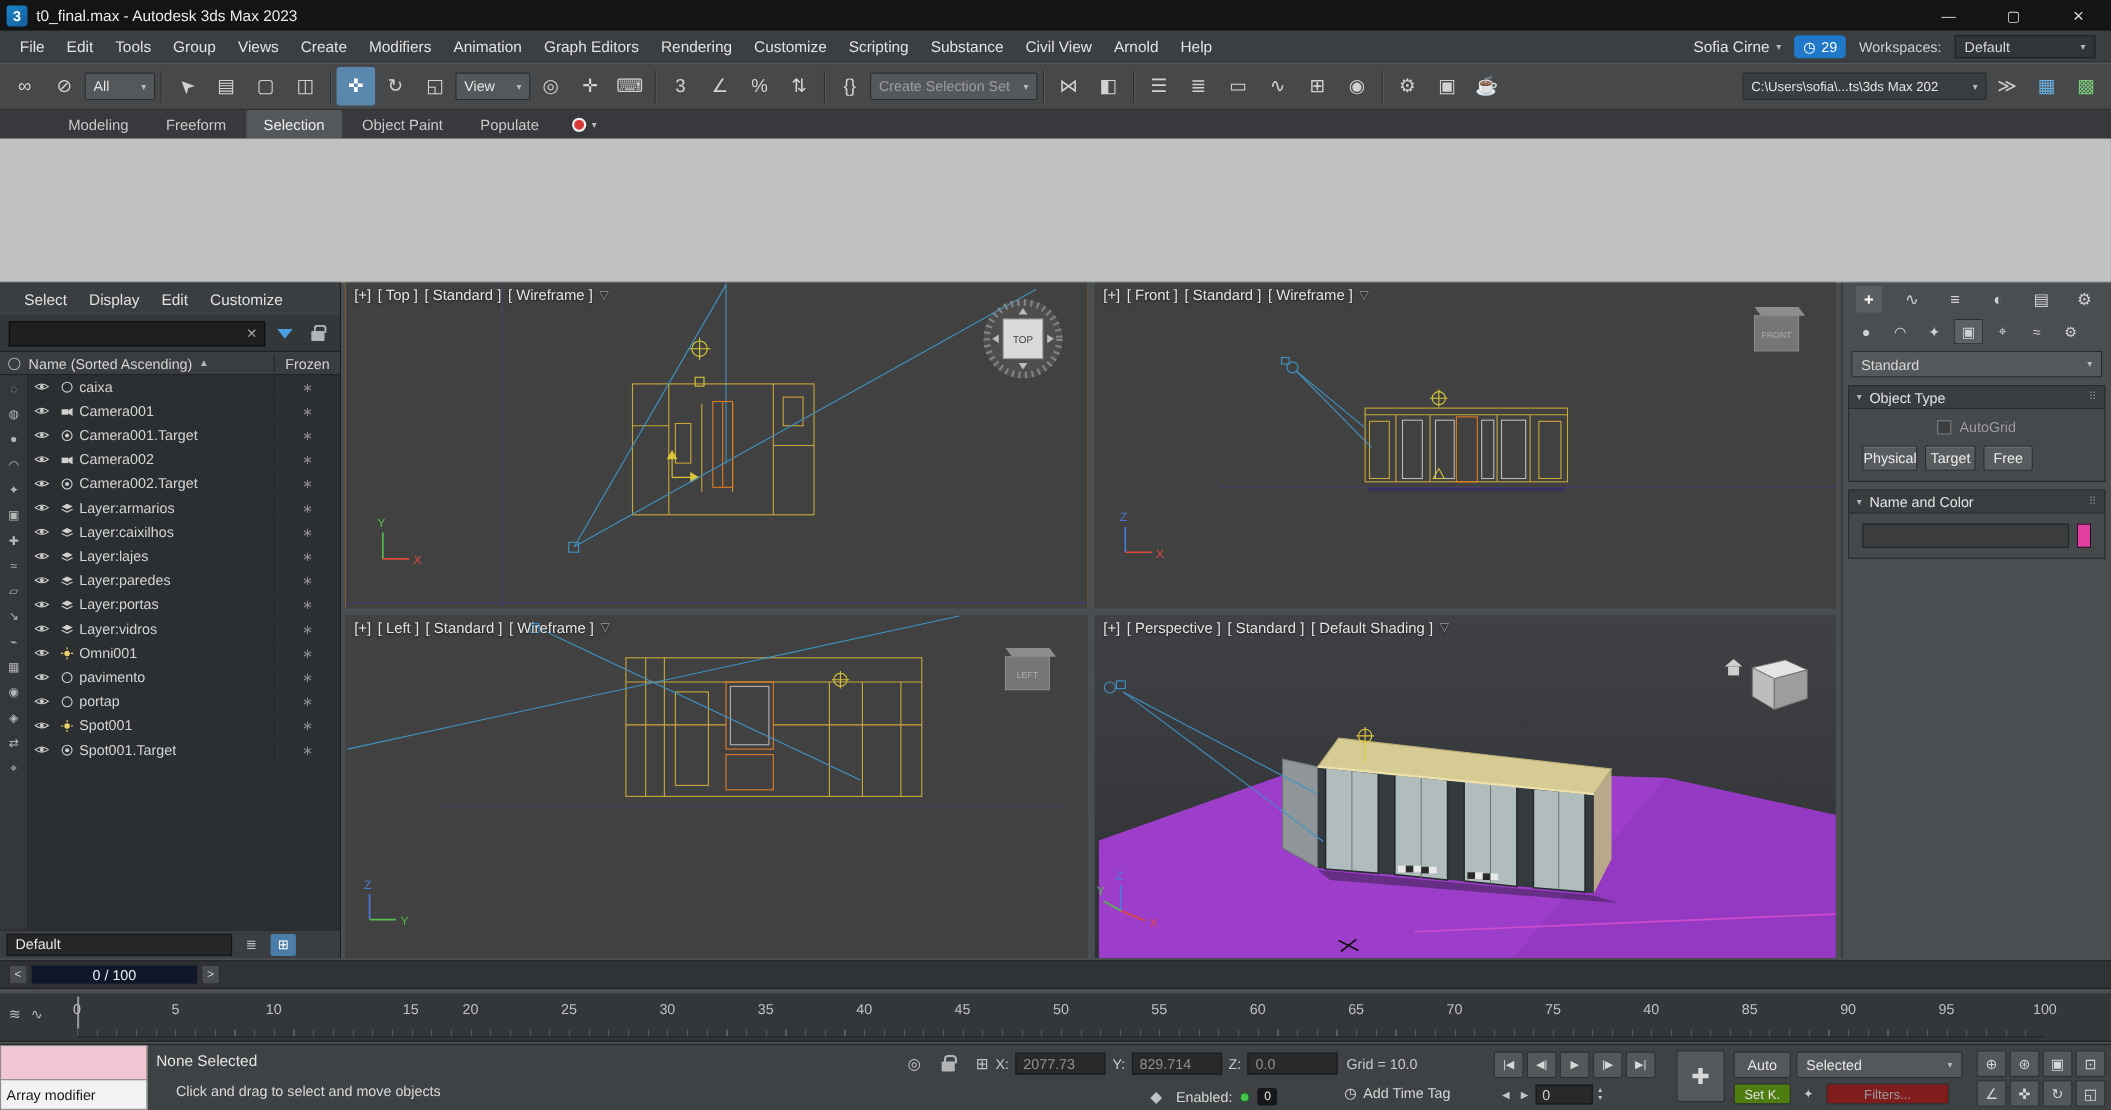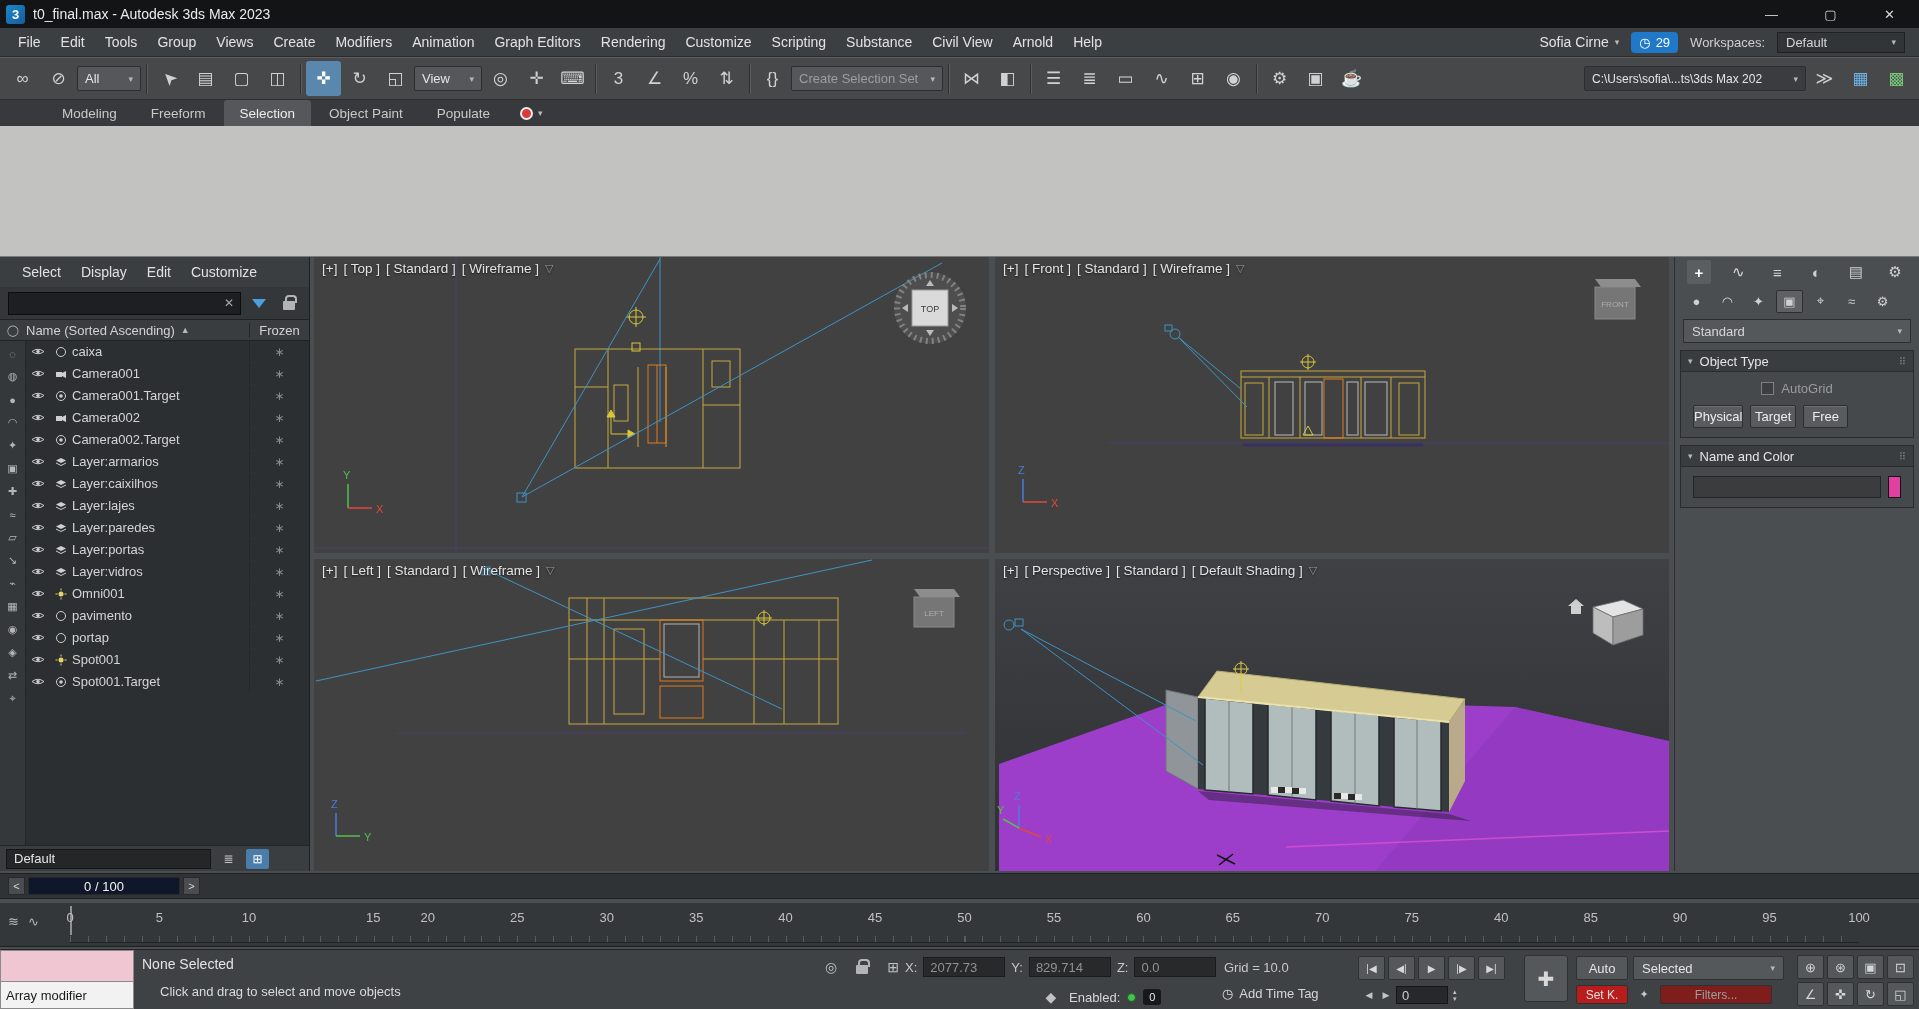--- a/index.html
+++ b/index.html
@@ -141,21 +141,21 @@
   .playback{position:absolute;left:1358px;top:6px;display:flex;gap:3px;}
   .pb-btn{width:27px;height:24px;background:#54585a;border:1px solid #2e3032;border-radius:2px;color:#d8d8d8;font-size:10px;display:flex;align-items:center;justify-content:center;white-space:nowrap;}
   .frame-row{position:absolute;left:1362px;top:36px;display:flex;align-items:center;gap:3px;}
   .tiny-btn{width:14px;height:16px;display:flex;align-items:center;justify-content:center;color:#c2c4c6;font-size:9px;}
   .frame-field{width:52px;height:18px;background:#26282a;border:1px solid #151618;color:#cfcfcf;font-size:13px;padding:0 5px;outline:none;}
   .spin{display:flex;flex-direction:column;justify-content:center;}
   .spin span{font-size:7px;color:#c2c4c6;line-height:5px;padding:1px 2px;}
   .setkeys{position:absolute;left:1524px;top:5px;width:44px;height:47px;background:#54585a;border:1px solid #2e3032;border-radius:3px;color:#d8d8d8;font-size:20px;display:flex;align-items:center;justify-content:center;}
   .auto-btn{position:absolute;left:1576px;top:6px;width:52px;height:24px;background:#54585a;border:1px solid #2e3032;border-radius:2px;color:#e4e4e4;font-size:13px;display:flex;align-items:center;justify-content:center;}
   .sel-combo{position:absolute;left:1633px;top:6px;width:151px;height:24px;background:#54585a;border:1px solid #2e3032;border-radius:2px;display:flex;align-items:center;justify-content:space-between;padding:0 8px;font-size:13px;color:#e4e4e4;}
-  .setk-btn{position:absolute;left:1576px;top:35px;width:52px;height:19px;background:#b91c1c;border:1px solid #2e3032;border-radius:2px;color:#e0e0e0;font-size:12px;display:flex;align-items:center;justify-content:center;}
+  .setk-btn{position:absolute;left:1576px;top:35px;width:52px;height:19px;background:#4d7c0f;border:1px solid #2e3032;border-radius:2px;color:#e0e0e0;font-size:12px;display:flex;align-items:center;justify-content:center;}
   .keyfil-ic{position:absolute;left:1634px;top:35px;width:20px;height:19px;display:flex;align-items:center;justify-content:center;color:#c8cacb;font-size:11px;}
   .filters-btn{position:absolute;left:1660px;top:35px;width:112px;height:19px;background:#7f1d1d;border:1px solid #2e3032;border-radius:2px;color:#9c9ea0;font-size:12px;display:flex;align-items:center;justify-content:center;}
   .nav-cluster{position:absolute;right:5px;top:5px;display:grid;grid-template-columns:repeat(4,27px);grid-auto-rows:24px;gap:3px;}
   .nav-btn{background:#54585a;border:1px solid #2e3032;border-radius:2px;color:#d4d6d8;font-size:13px;display:flex;align-items:center;justify-content:center;}
 </style>
 </head>
 <body>
 
 <div class="app">
 

